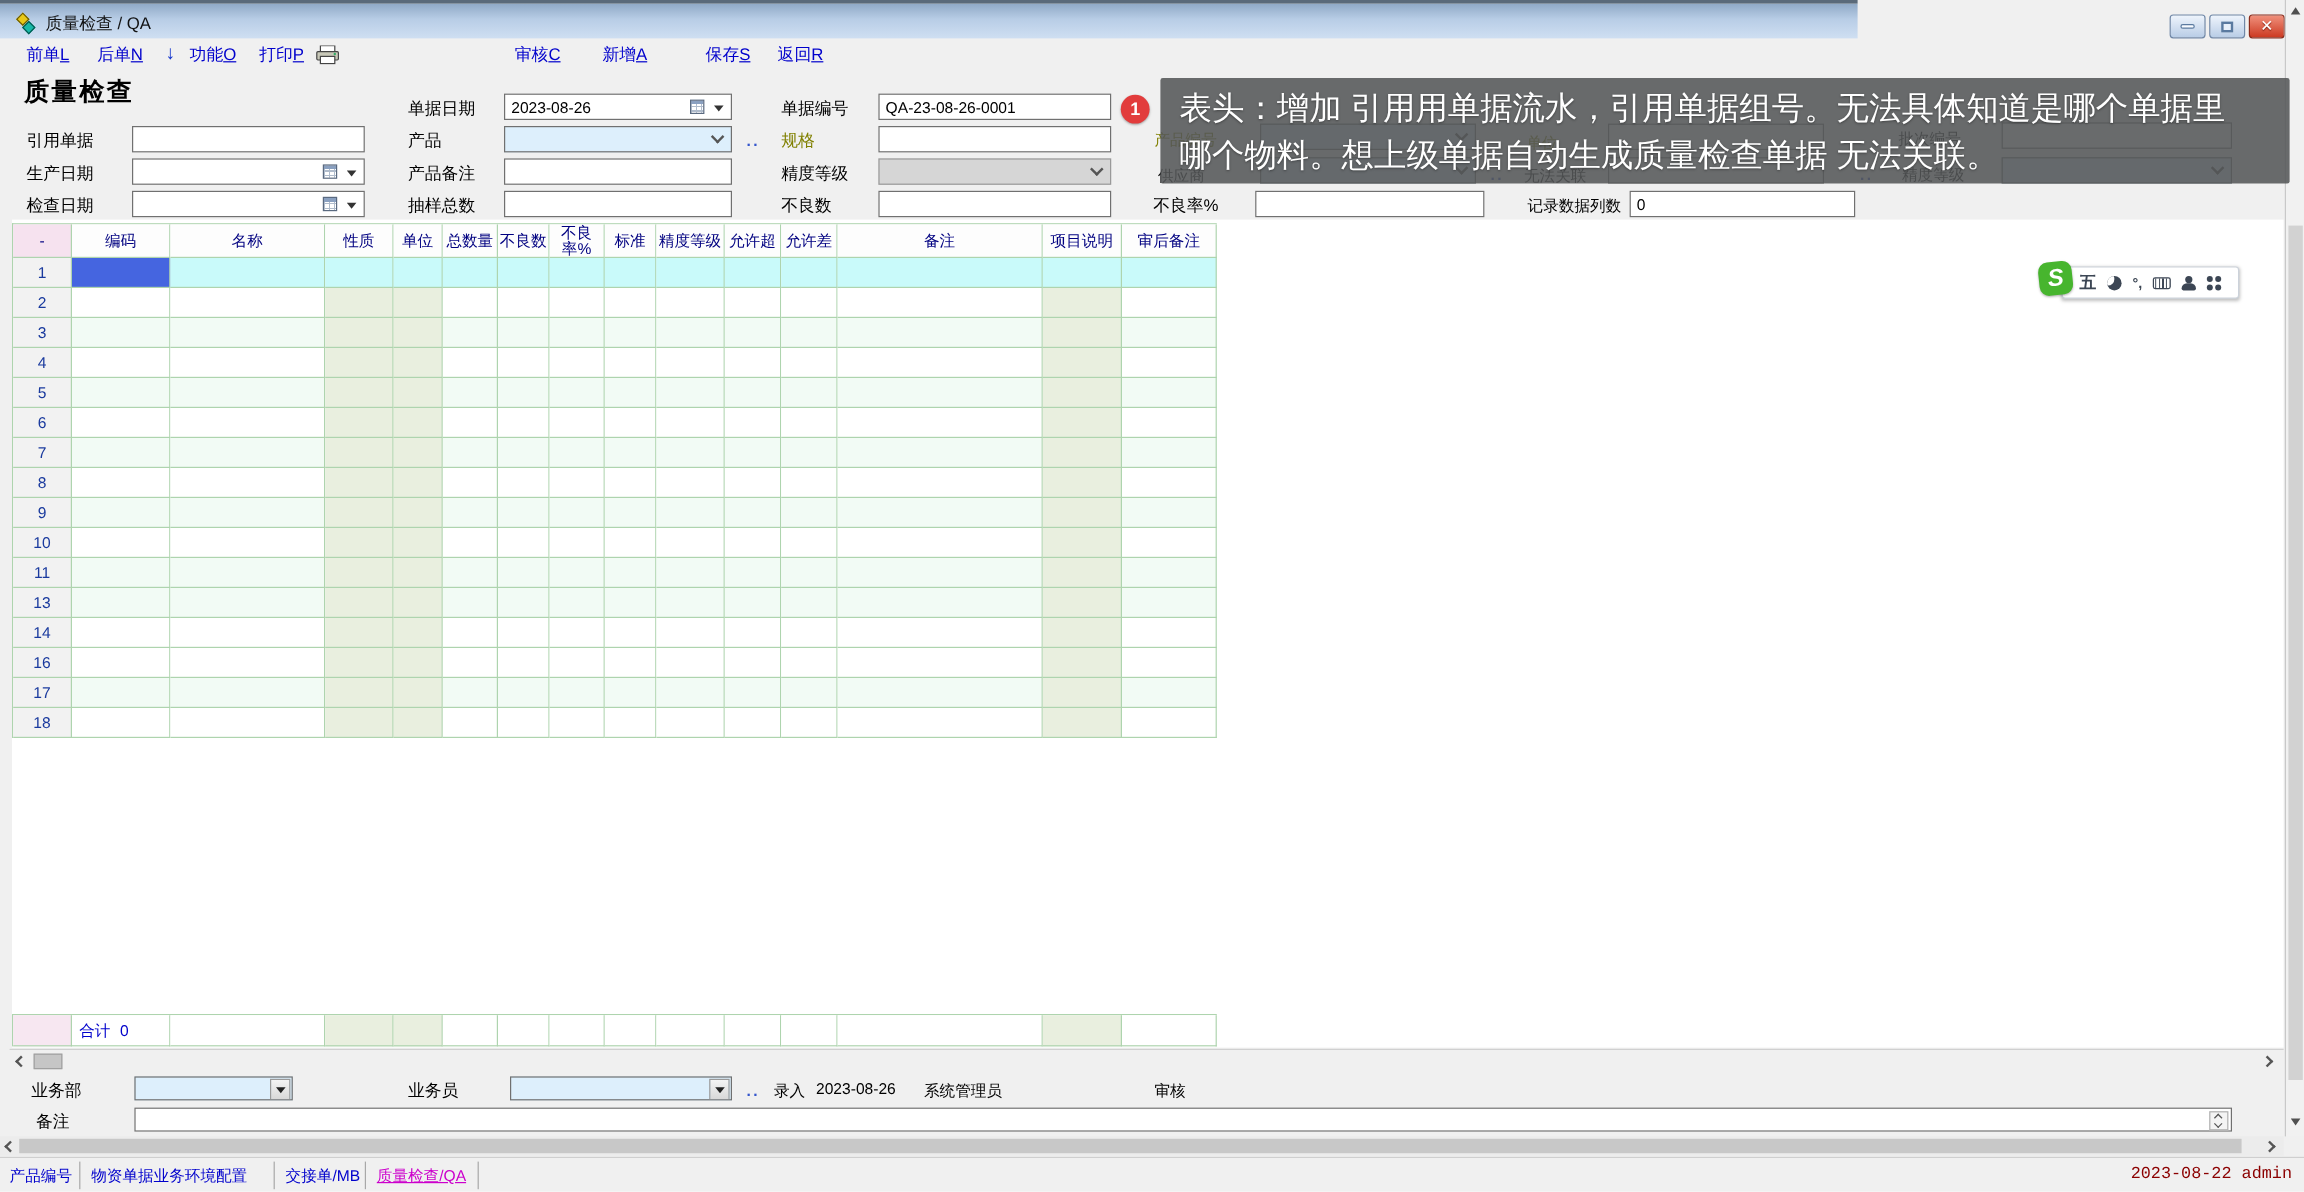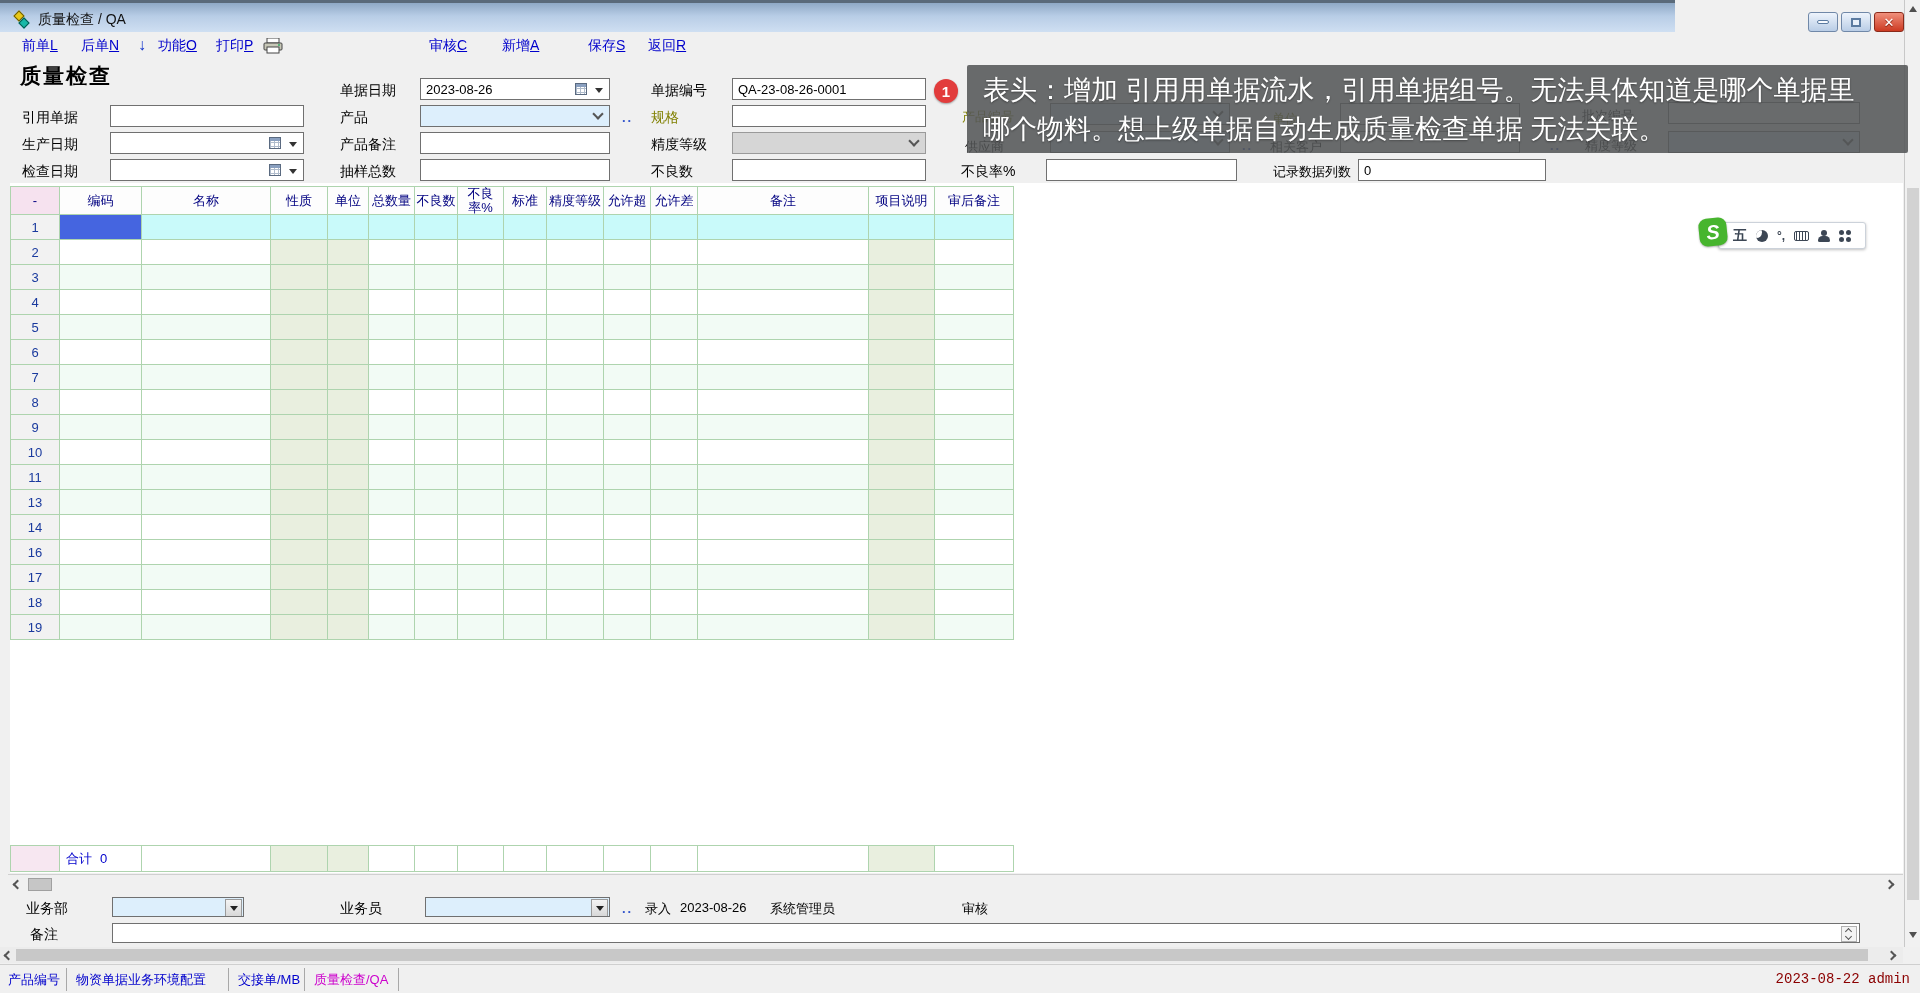--- a/index.html
+++ b/index.html
@@ -1,21 +1,21 @@
 <!DOCTYPE html>
 <html><head>
 <meta charset="utf-8">
 <style>
   * { margin:0; padding:0; box-sizing:border-box; }
   html,body { width:1920px; height:993px; overflow:hidden; }
   body { font-family:"Liberation Sans","DejaVu Sans",sans-serif; background:#f0f0f0; }
   #app { position:relative; width:1920px; height:993px; background:#f0f0f0; }
 
   
-  .titlebar { position:absolute; left:0; top:0; width:1675px; height:32px;
+  .titlebar { position:absolute; left:0; top:0; width:1548px; height:32px;
     background:linear-gradient(180deg,#8fa9c6 0%,#b8cde6 45%,#cfdff2 100%);
     border-top:3px solid #5a6a7a; }
   .title-icon { position:absolute; left:14px; top:8px; width:18px; height:18px; }
   .title-icon .d1 { position:absolute; left:1px; top:1px; width:8px; height:8px; background:#e8c818; transform:rotate(45deg); border:1px solid #6a5a00;}
   .title-icon .d2 { position:absolute; left:6px; top:8px; width:8px; height:8px; background:#18b8a8; transform:rotate(45deg); border:1px solid #005a50;}
   .title-text { position:absolute; left:38px; top:8px; font-size:14px; color:#111; }
   .winbtn { position:absolute; top:9px; width:30px; height:20px; border-radius:3px; border:1px solid #7088a8;
     background:linear-gradient(180deg,#eef4fc,#b9cde6); display:flex; align-items:center; justify-content:center; }
   .winbtn.close { border:1px solid #8a2a1a; background:linear-gradient(180deg,#f0907c,#cc3a22); color:#fff; font-weight:bold; font-size:13px; text-shadow:0 1px 1px #7a1a0a; }
   .minbar { width:12px; height:4px; background:#f8fbff; border:1px solid #5a7aa0; border-radius:2px; }
@@ -79,21 +79,21 @@
   .tri-dn-s { width:0;height:0;border-left:4px solid transparent;border-right:4px solid transparent;border-top:6px solid #505050; position:absolute; left:4px; }
 
   
   .spin { position:absolute; right:2px; top:2px; width:16px; height:16px; border:1px solid #b0b0b0; background:#f4f4f4; }
   .spin .su { position:absolute; left:4px; top:2px; width:5px; height:5px; border-left:1px solid #555; border-top:1px solid #555; transform:rotate(45deg);}
   .spin .sd { position:absolute; left:4px; bottom:2px; width:5px; height:5px; border-right:1px solid #555; border-bottom:1px solid #555; transform:rotate(45deg);}
 
   
   .statusbar { position:absolute; left:0; top:964px; width:1920px; height:29px; background:#f0f0f0; border-top:1px solid #cfcfcf; }
   .stab { position:absolute; top:6px; font-size:13px; color:#0000cc; white-space:nowrap; }
-  .stab.active { color:#cc00cc; }
+  .stab.active { color:#cc00cc;text-decoration:underline; }
   .sep { position:absolute; top:3px; width:1px; height:23px; background:#a8a8a8; }
   .status-right { position:absolute; right:10px; top:6px; font-size:14px; color:#8b0000; font-family:"Liberation Mono","DejaVu Sans Mono",monospace; }
 
   
   .overlay { position:absolute; left:967px; top:65px; width:941px; height:88px; background:rgba(84,86,88,0.88); border-radius:2px; }
   .overlay .l { position:absolute; left:16px; color:#fff; font-size:27px; white-space:nowrap; text-shadow:0 1px 2px rgba(0,0,0,.4); }
   .badge { position:absolute; left:934px; top:79px; width:24px; height:24px; border-radius:50%; background:#e23c3c;
     color:#fff; font-size:15px; font-weight:bold; display:flex; align-items:center; justify-content:center; box-shadow:0 1px 2px rgba(0,0,0,.35); }
 
   
@@ -209,21 +209,21 @@
   <div class="inp combo-grey" style="left:732px;top:132px;width:194px">
       <span></span>
       <span class="chev"></span>
     </div>
   <div class="lbl small" style="left:965px;top:138px">供应商</div>
   <div class="inp combo-blue" style="left:1050px;top:131px;width:180px">
       <span></span>
       <span class="chev"></span>
     </div>
   <div class="dots" style="left:1242px;top:138px">..</div>
-  <div class="lbl small" style="left:1270px;top:138px">相关客户</div>
+  <div class="lbl small" style="left:1270px;top:138px">无法关联</div>
   <div class="inp" style="left:1340px;top:131px;width:180px">
       <span></span>
     </div>
   <div class="dots" style="left:1550px;top:138px">..</div>
   <div class="lbl small" style="left:1585px;top:137px">精度等级</div>
   <div class="inp combo-blue" style="left:1668px;top:131px;width:192px">
       <span></span>
       <span class="chev"></span>
     </div>
 
@@ -535,37 +535,20 @@
           <div class="gc" style="width: 43px;"></div>
           <div class="gc" style="width: 46px;"></div>
           <div class="gc" style="width: 43px;"></div>
           <div class="gc" style="width: 57px;"></div>
           <div class="gc" style="width: 47px;"></div>
           <div class="gc" style="width: 47px;"></div>
           <div class="gc" style="width: 171px;"></div>
           <div class="gc tint" style="width: 66px;"></div>
           <div class="gc" style="width: 79px;"></div>
         </div>
-        <div class="gr">
-          <div class="gc rownum" style="width: 49px;">19</div>
-          <div class="gc alt" style="width: 82px;"></div>
-          <div class="gc alt" style="width: 129px;"></div>
-          <div class="gc tint" style="width: 57px;"></div>
-          <div class="gc tint" style="width: 41px;"></div>
-          <div class="gc alt" style="width: 46px;"></div>
-          <div class="gc alt" style="width: 43px;"></div>
-          <div class="gc alt" style="width: 46px;"></div>
-          <div class="gc alt" style="width: 43px;"></div>
-          <div class="gc alt" style="width: 57px;"></div>
-          <div class="gc alt" style="width: 47px;"></div>
-          <div class="gc alt" style="width: 47px;"></div>
-          <div class="gc alt" style="width: 171px;"></div>
-          <div class="gc tint" style="width: 66px;"></div>
-          <div class="gc alt" style="width: 79px;"></div>
-        </div>
       </div>
   </div>
   <div class="gfr">
       <div class="gc fc fpink" style="width: 49px;"></div>
       <div class="gc fc fsum" style="width: 82px;">
         <span>合计</span>
         <span>0</span>
       </div>
       <div class="gc fc" style="width: 129px;"></div>
       <div class="gc fc tint" style="width: 57px;"></div>

